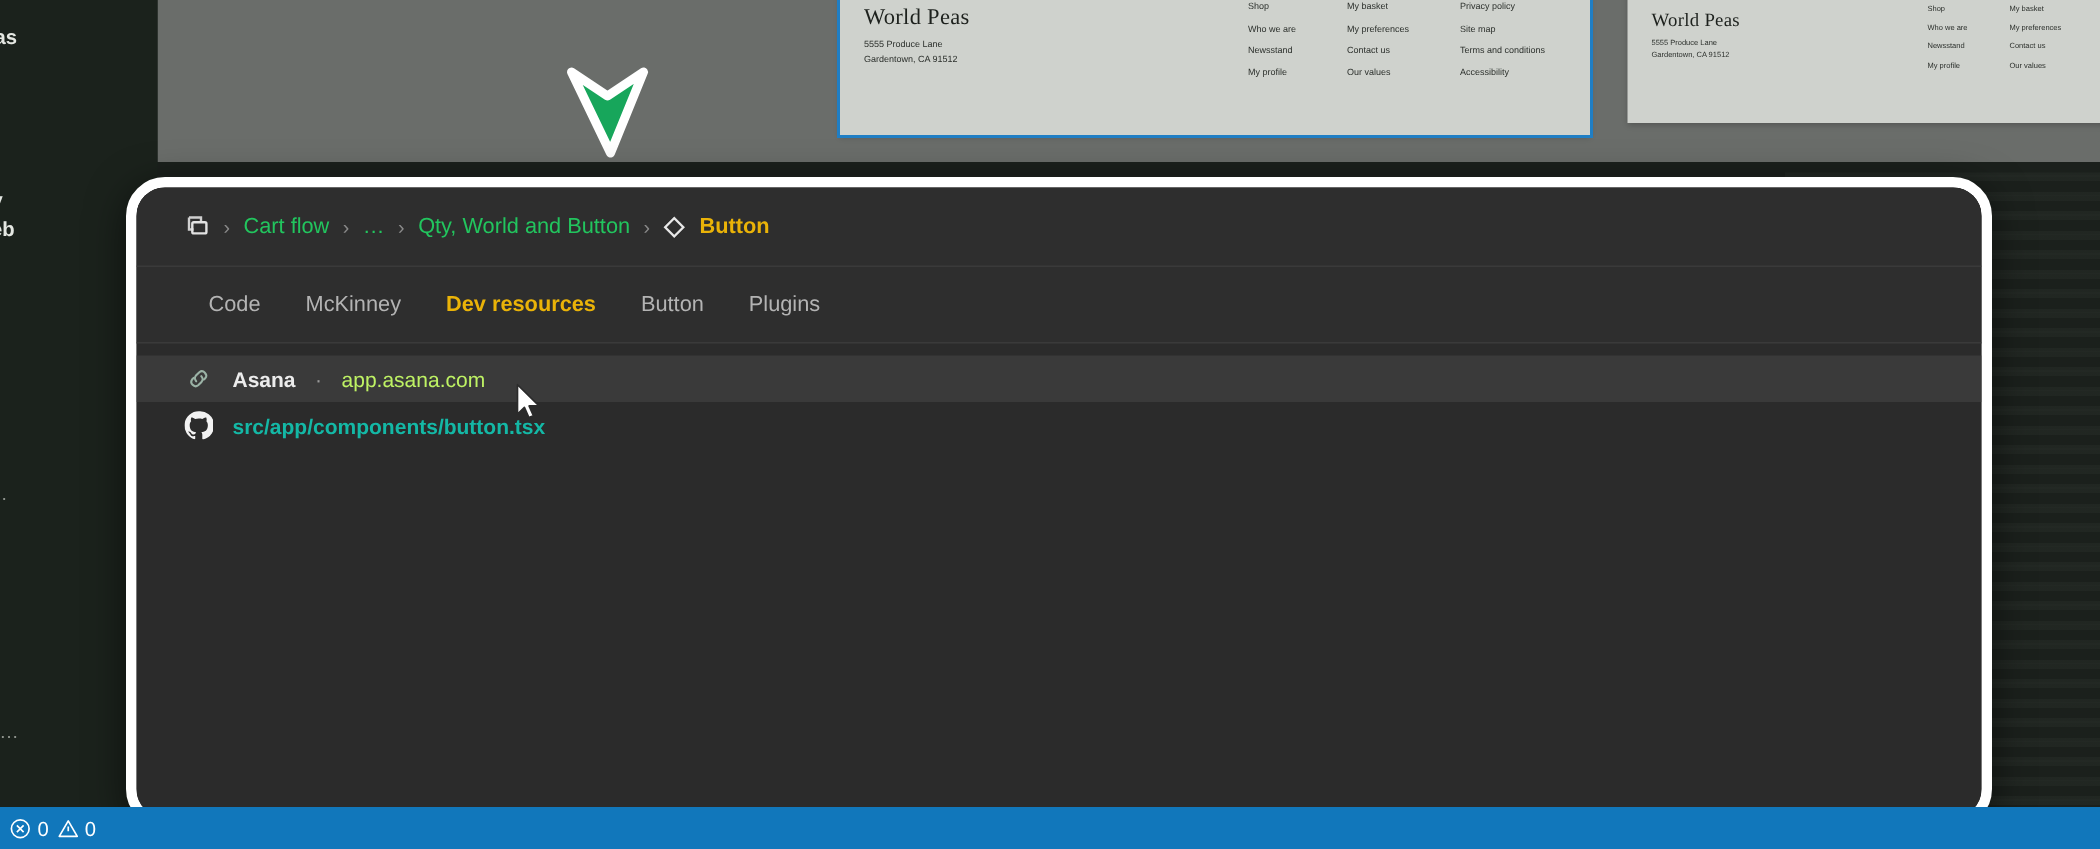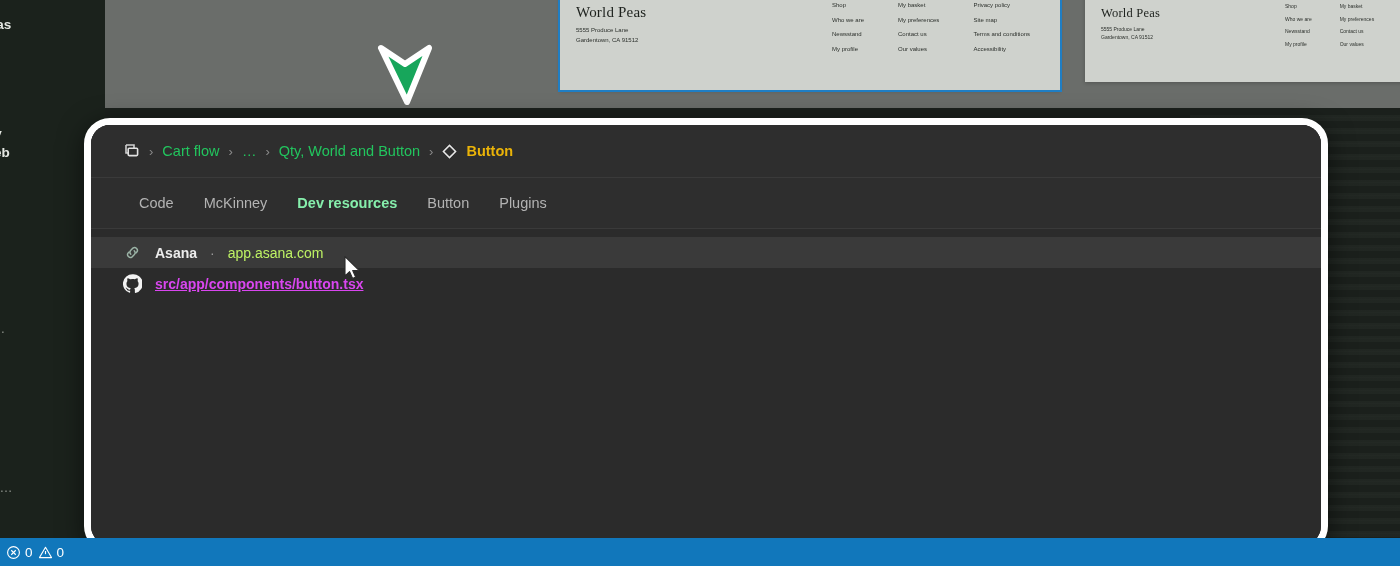--- a/index.html
+++ b/index.html
@@ -111,34 +111,34 @@
   .crumb.cur { color:#eab308; font-weight:bold; }
   .crumb-ico { display:flex; align-items:center; }
 
   
   .tabbar {
     height:51px; display:flex; align-items:center; gap:30px;
     padding:0 0 0 48px; border-bottom:1px solid #3a3a3a;
     background:#2e2e2e;
   }
   .tab { font-size:14.5px; color:#b3b3b3; white-space:nowrap; cursor:default; }
-  .tab.active { color:#86efac; font-weight:bold; }
+  .tab.active { color:#eab308; font-weight:bold; }
 
   
   .reslist { padding-top:8px; }
   .resrow {
     height:31px; display:flex; align-items:center; gap:13px;
     padding:0 0 0 32px; color:#ececec; font-size:14px;
   }
   .resrow.hover { background:#3a3a3a; }
   .res-ico { width:19px; display:flex; align-items:center; justify-content:center; }
   .res-label { font-weight:bold; white-space:nowrap; }
   .res-dot { color:#9a9a9a; }
   .res-url { color:#bef264; white-space:nowrap; }
-  .res-path { font-weight:bold; color:#d946ef; white-space:nowrap;text-decoration:underline; }
+  .res-path { font-weight:bold; color:#14b8a6; white-space:nowrap; }
 
   
   .mouse { position:absolute; left:252px; top:130px; }
 </style>
 </head>
 <body>
 
 <div id="root">
 
   <div class="editor-bg">

